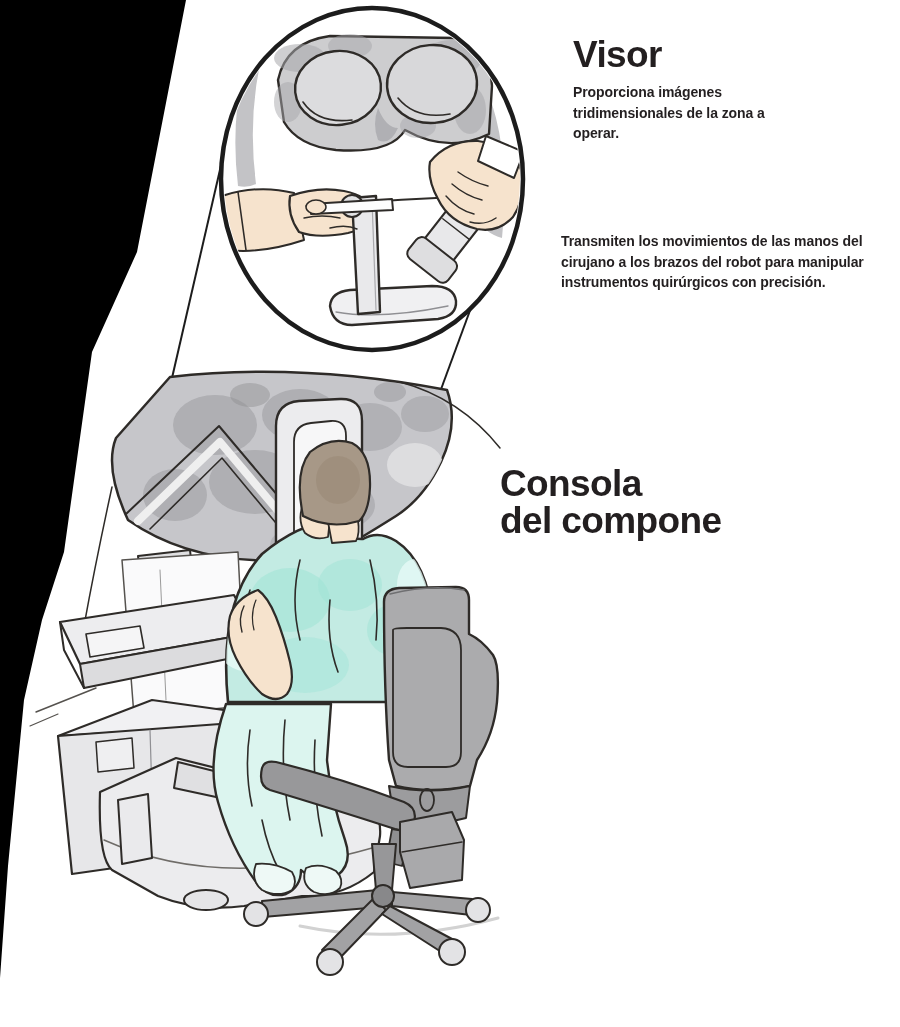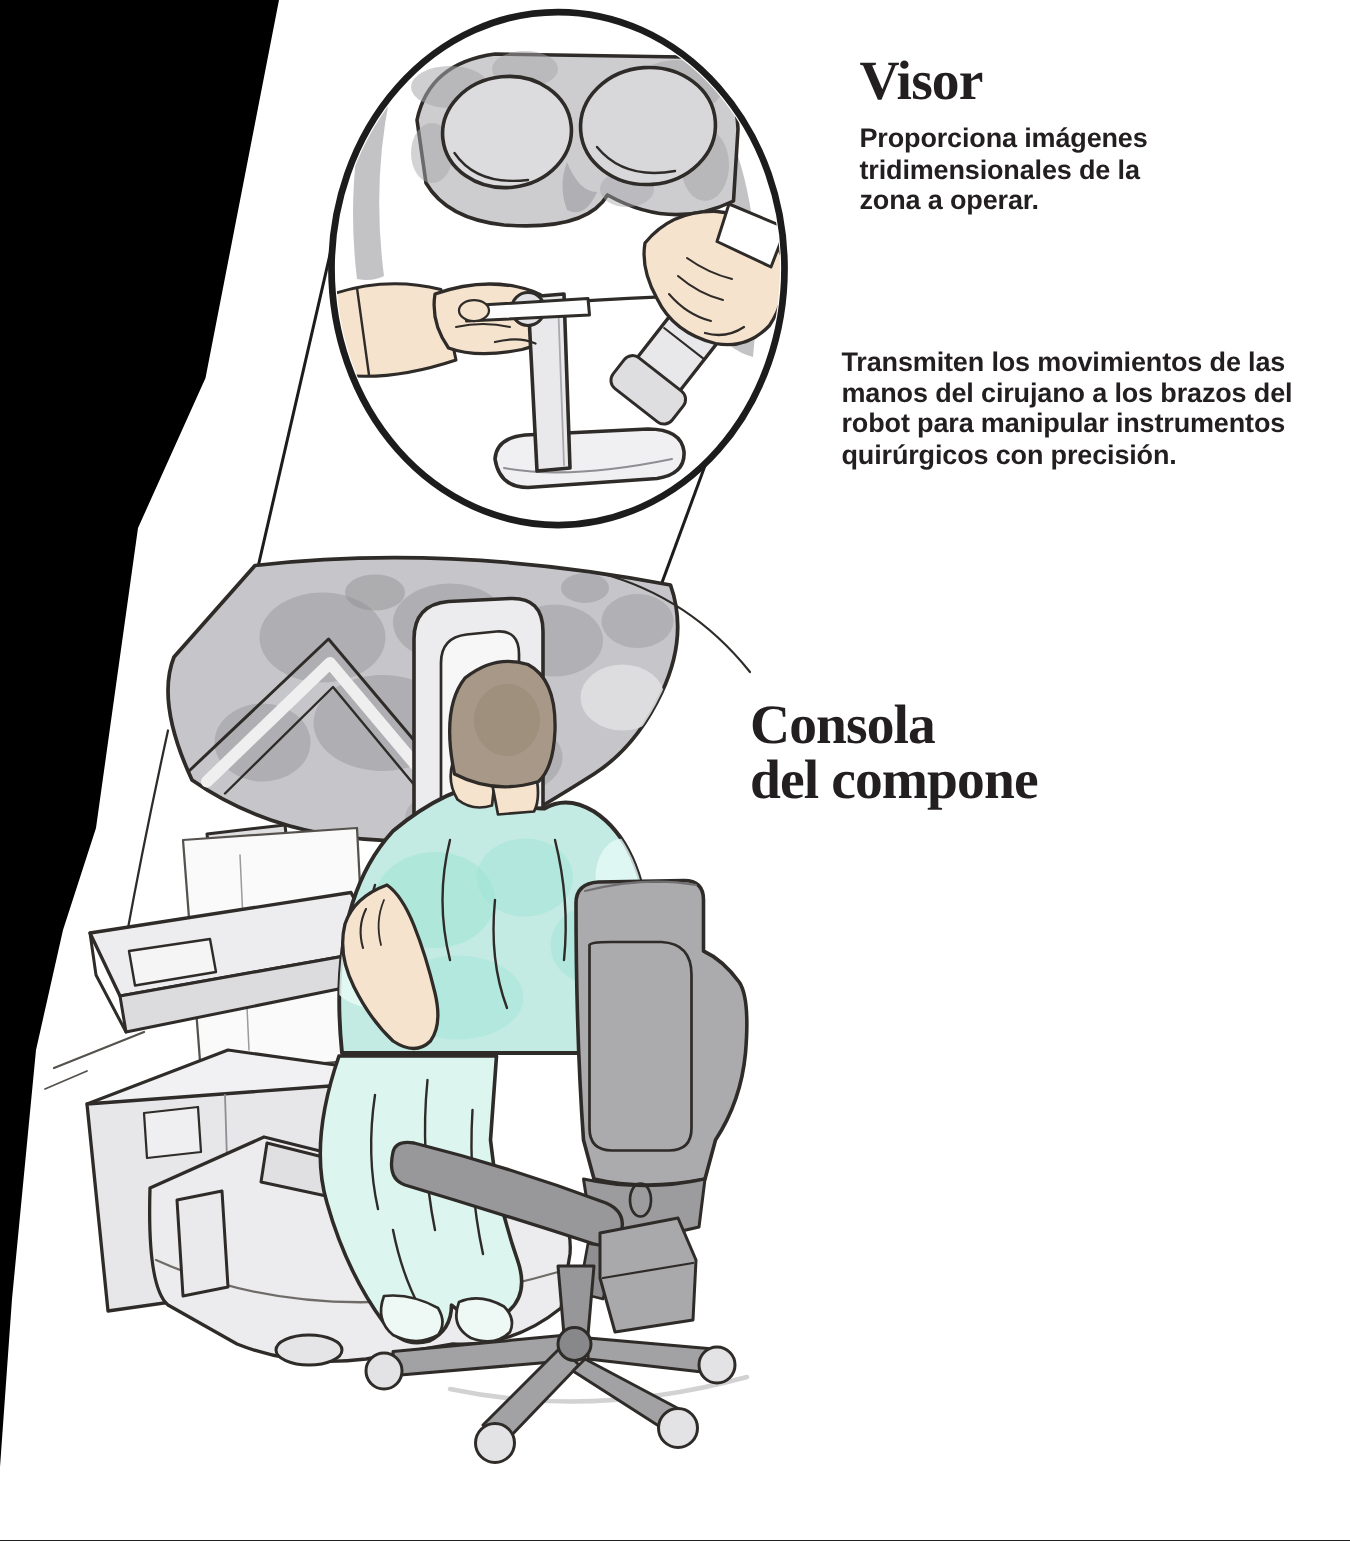--- a/index.html
+++ b/index.html
@@ -2,22 +2,22 @@
 <html><head>
 <meta charset="utf-8">
 <style>
   html,body{margin:0;padding:0;background:#000;}
   .stage{
     position:relative;width:900px;height:1027px;overflow:hidden;background:#000;
     font-family:"Liberation Sans",sans-serif;
   }
   .stage svg{position:absolute;left:0;top:0;}
   .callout{position:absolute;color:#231f20;}
-  .co-title{font-weight:700;font-size:37px;line-height:37px;letter-spacing:-0.6px;font-family:Liberation Serif, serif;}
-  .co-body{font-weight:700;font-size:18px;line-height:20.5px;letter-spacing:-0.1px;margin:9px 0 0 0;}
+  .co-title{font-weight:700;font-size:37px;line-height:37px;letter-spacing:-0.6px;}
+  .co-body{font-weight:700;font-size:14px;line-height:20.5px;letter-spacing:-0.1px;margin:9px 0 0 0;}
   #co-visor{left:573px;top:36px;width:228px;}
   #co-manip{left:561px;top:222px;width:340px;}
   #co-consola{left:500px;top:433px;width:336px;margin-top:32px;}
   #co-consola .co-body{margin-top:7px;}
 </style>
 </head>
 <body>
 
 <div class="stage">
 

